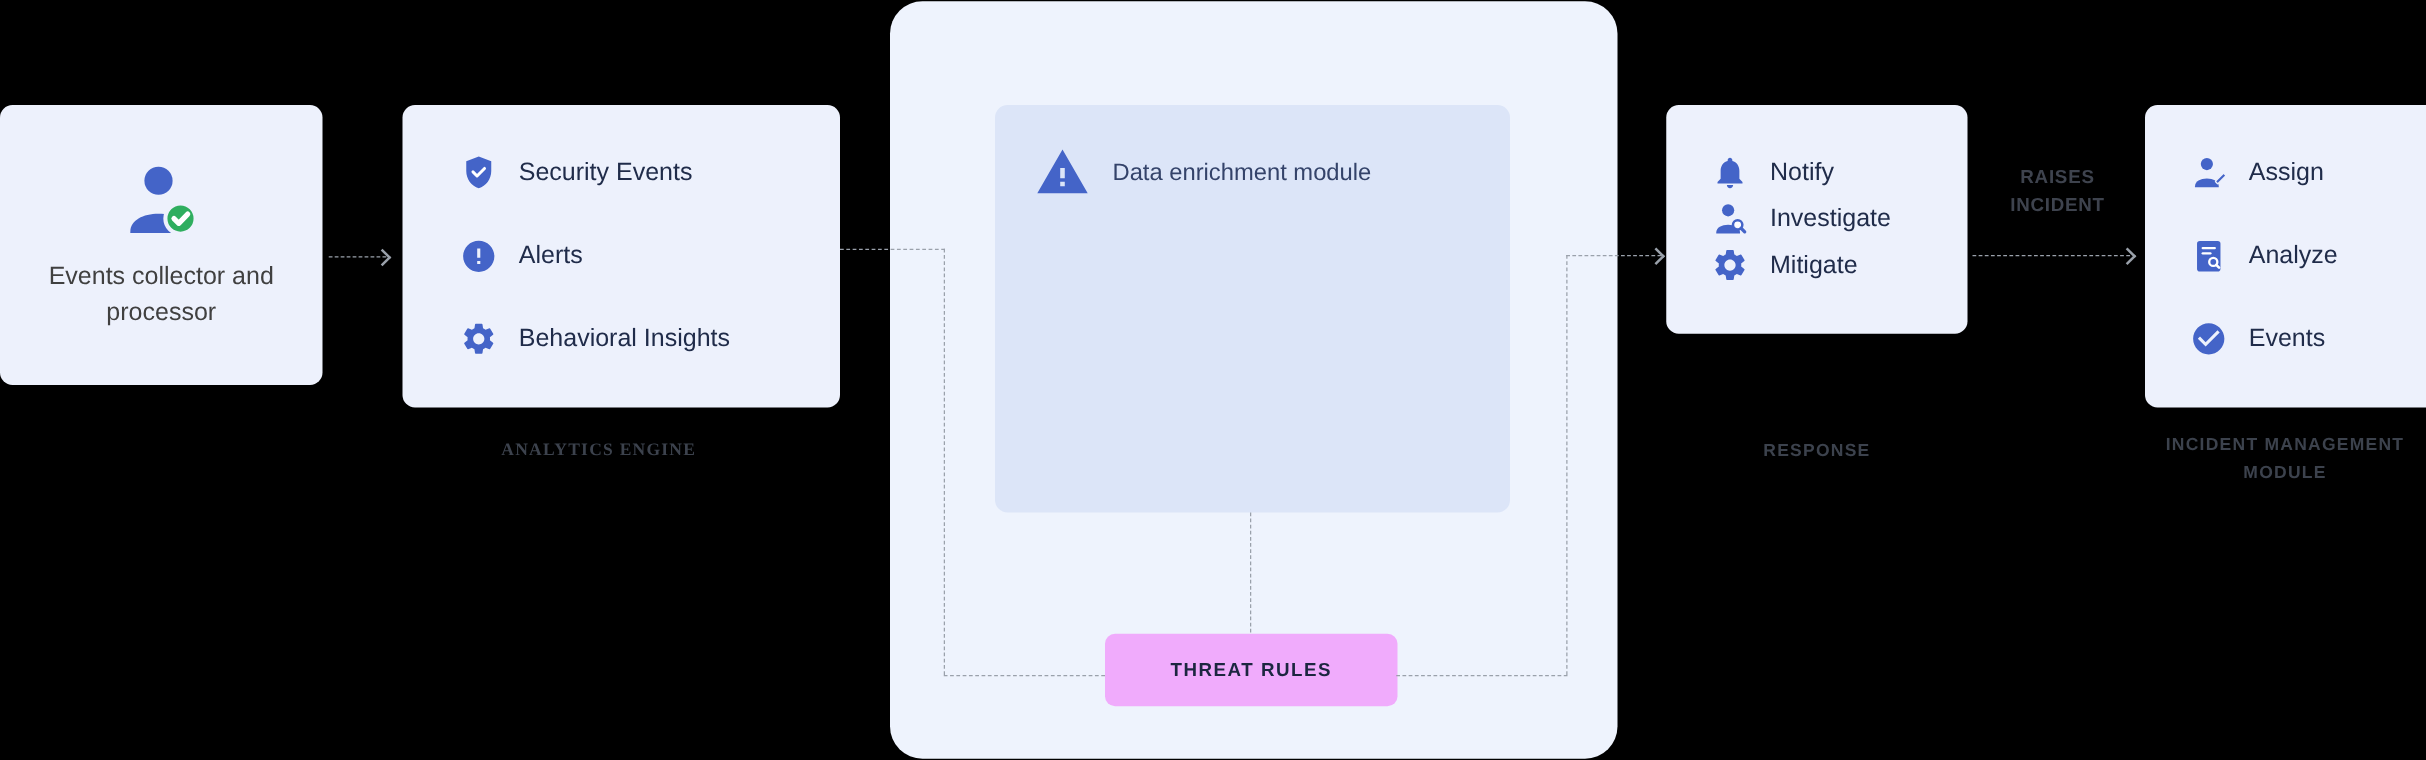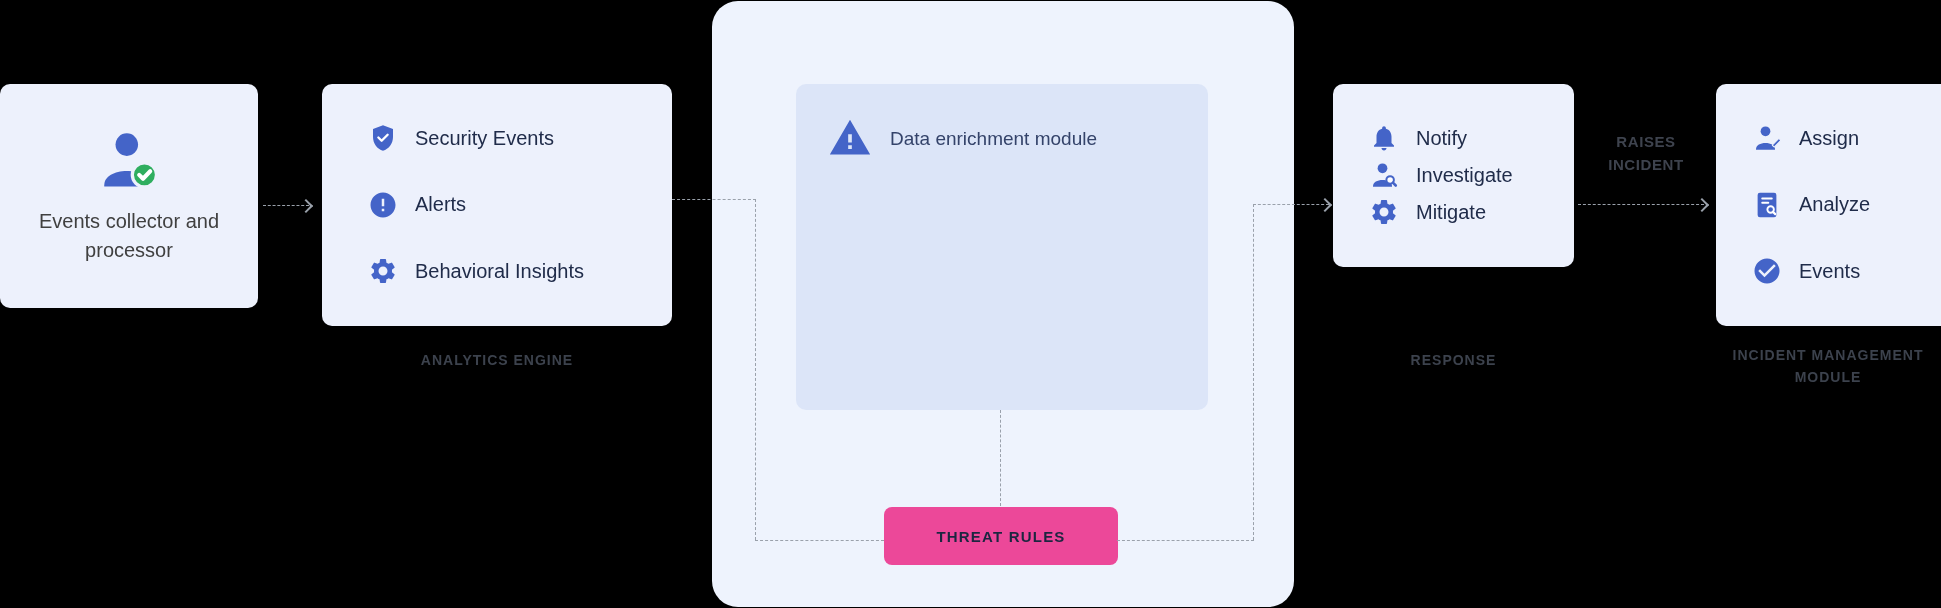--- a/index.html
+++ b/index.html
@@ -6,41 +6,41 @@
   .canvas {
     position:relative; width:1941px; height:608px; background:#000;
     font-family:"Liberation Sans", sans-serif; overflow:hidden;
   }
   .box { position:absolute; background:#edf1fc; border-radius:10px; }
   .center-panel { position:absolute; left:712px; top:1px; width:582px; height:606px;
     background:#eef3fd; border-radius:26px; }
   .inner-box { position:absolute; left:84px; top:83px; width:412px; height:326px;
     background:#dce5f8; border-radius:10px; }
   .threat-box { position:absolute; left:172px; top:506px; width:234px; height:58px;
-    background:#ec4899; border-radius:8px; display:flex; align-items:center; justify-content:center; }
+    background:#f0abfc; border-radius:8px; display:flex; align-items:center; justify-content:center; }
   .threat-label { font-size:15px; font-weight:700; letter-spacing:1.2px; color:#1c2640; }
   .panel-title { position:absolute; left:0; top:42px; width:100%; text-align:center;
     font-size:17px; font-weight:700; letter-spacing:1.4px; color:#1b2540; }
 
   .collector { left:0; top:84px; width:258px; height:224px;
     display:flex; flex-direction:column; align-items:center; justify-content:center; gap:14px; }
   .collector-label { font-size:20px; font-weight:400; color:#404040; text-align:center;
     line-height:1.45; width:190px; }
 
   .item-box { display:flex; flex-direction:column; justify-content:space-between;
     padding:37px 0 38px 0; box-sizing:border-box; }
   .analytics { left:322px; top:84px; width:350px; height:242px; padding-left:46px; }
   .response  { left:1333px; top:84px; width:241px; height:183px; padding-left:36px; }
   .incident  { left:1716px; top:84px; width:240px; height:242px; padding-left:36px; }
   .row { display:flex; align-items:center; gap:17px; height:34px; }
   .row-label { font-size:20px; font-weight:500; color:#202c4a; white-space:nowrap; }
 
   .caption { position:absolute; text-align:center; font-size:14px; font-weight:700;
     letter-spacing:1px; color:#3c424d; line-height:1.55; }
-  .cap-analytics { left:322px; top:350px; width:350px; }
+  .cap-analytics { left:304px; top:350px; width:350px;font-family:Liberation Serif, serif; }
   .cap-response  { left:1333px; top:350px; width:241px; }
   .cap-incident  { left:1718px; top:345px; width:220px; }
   .raises { position:absolute; left:1598px; top:131px; width:96px; text-align:center;
     font-size:15px; font-weight:700; letter-spacing:0.6px; color:#3e434e; line-height:1.5; }
 
   .section { display:flex; align-items:flex-start; gap:18px; padding:30px 24px 0 32px; box-sizing:border-box; }
   .section-1 { height:177px; border-bottom:1px solid #c7d4f1; }
   .sec-title { font-size:21px; font-weight:700; color:#1e2947; }
   .sec-sub { font-size:19px; color:#34436a; margin-top:10px; line-height:1.55; max-width:252px; }
 

